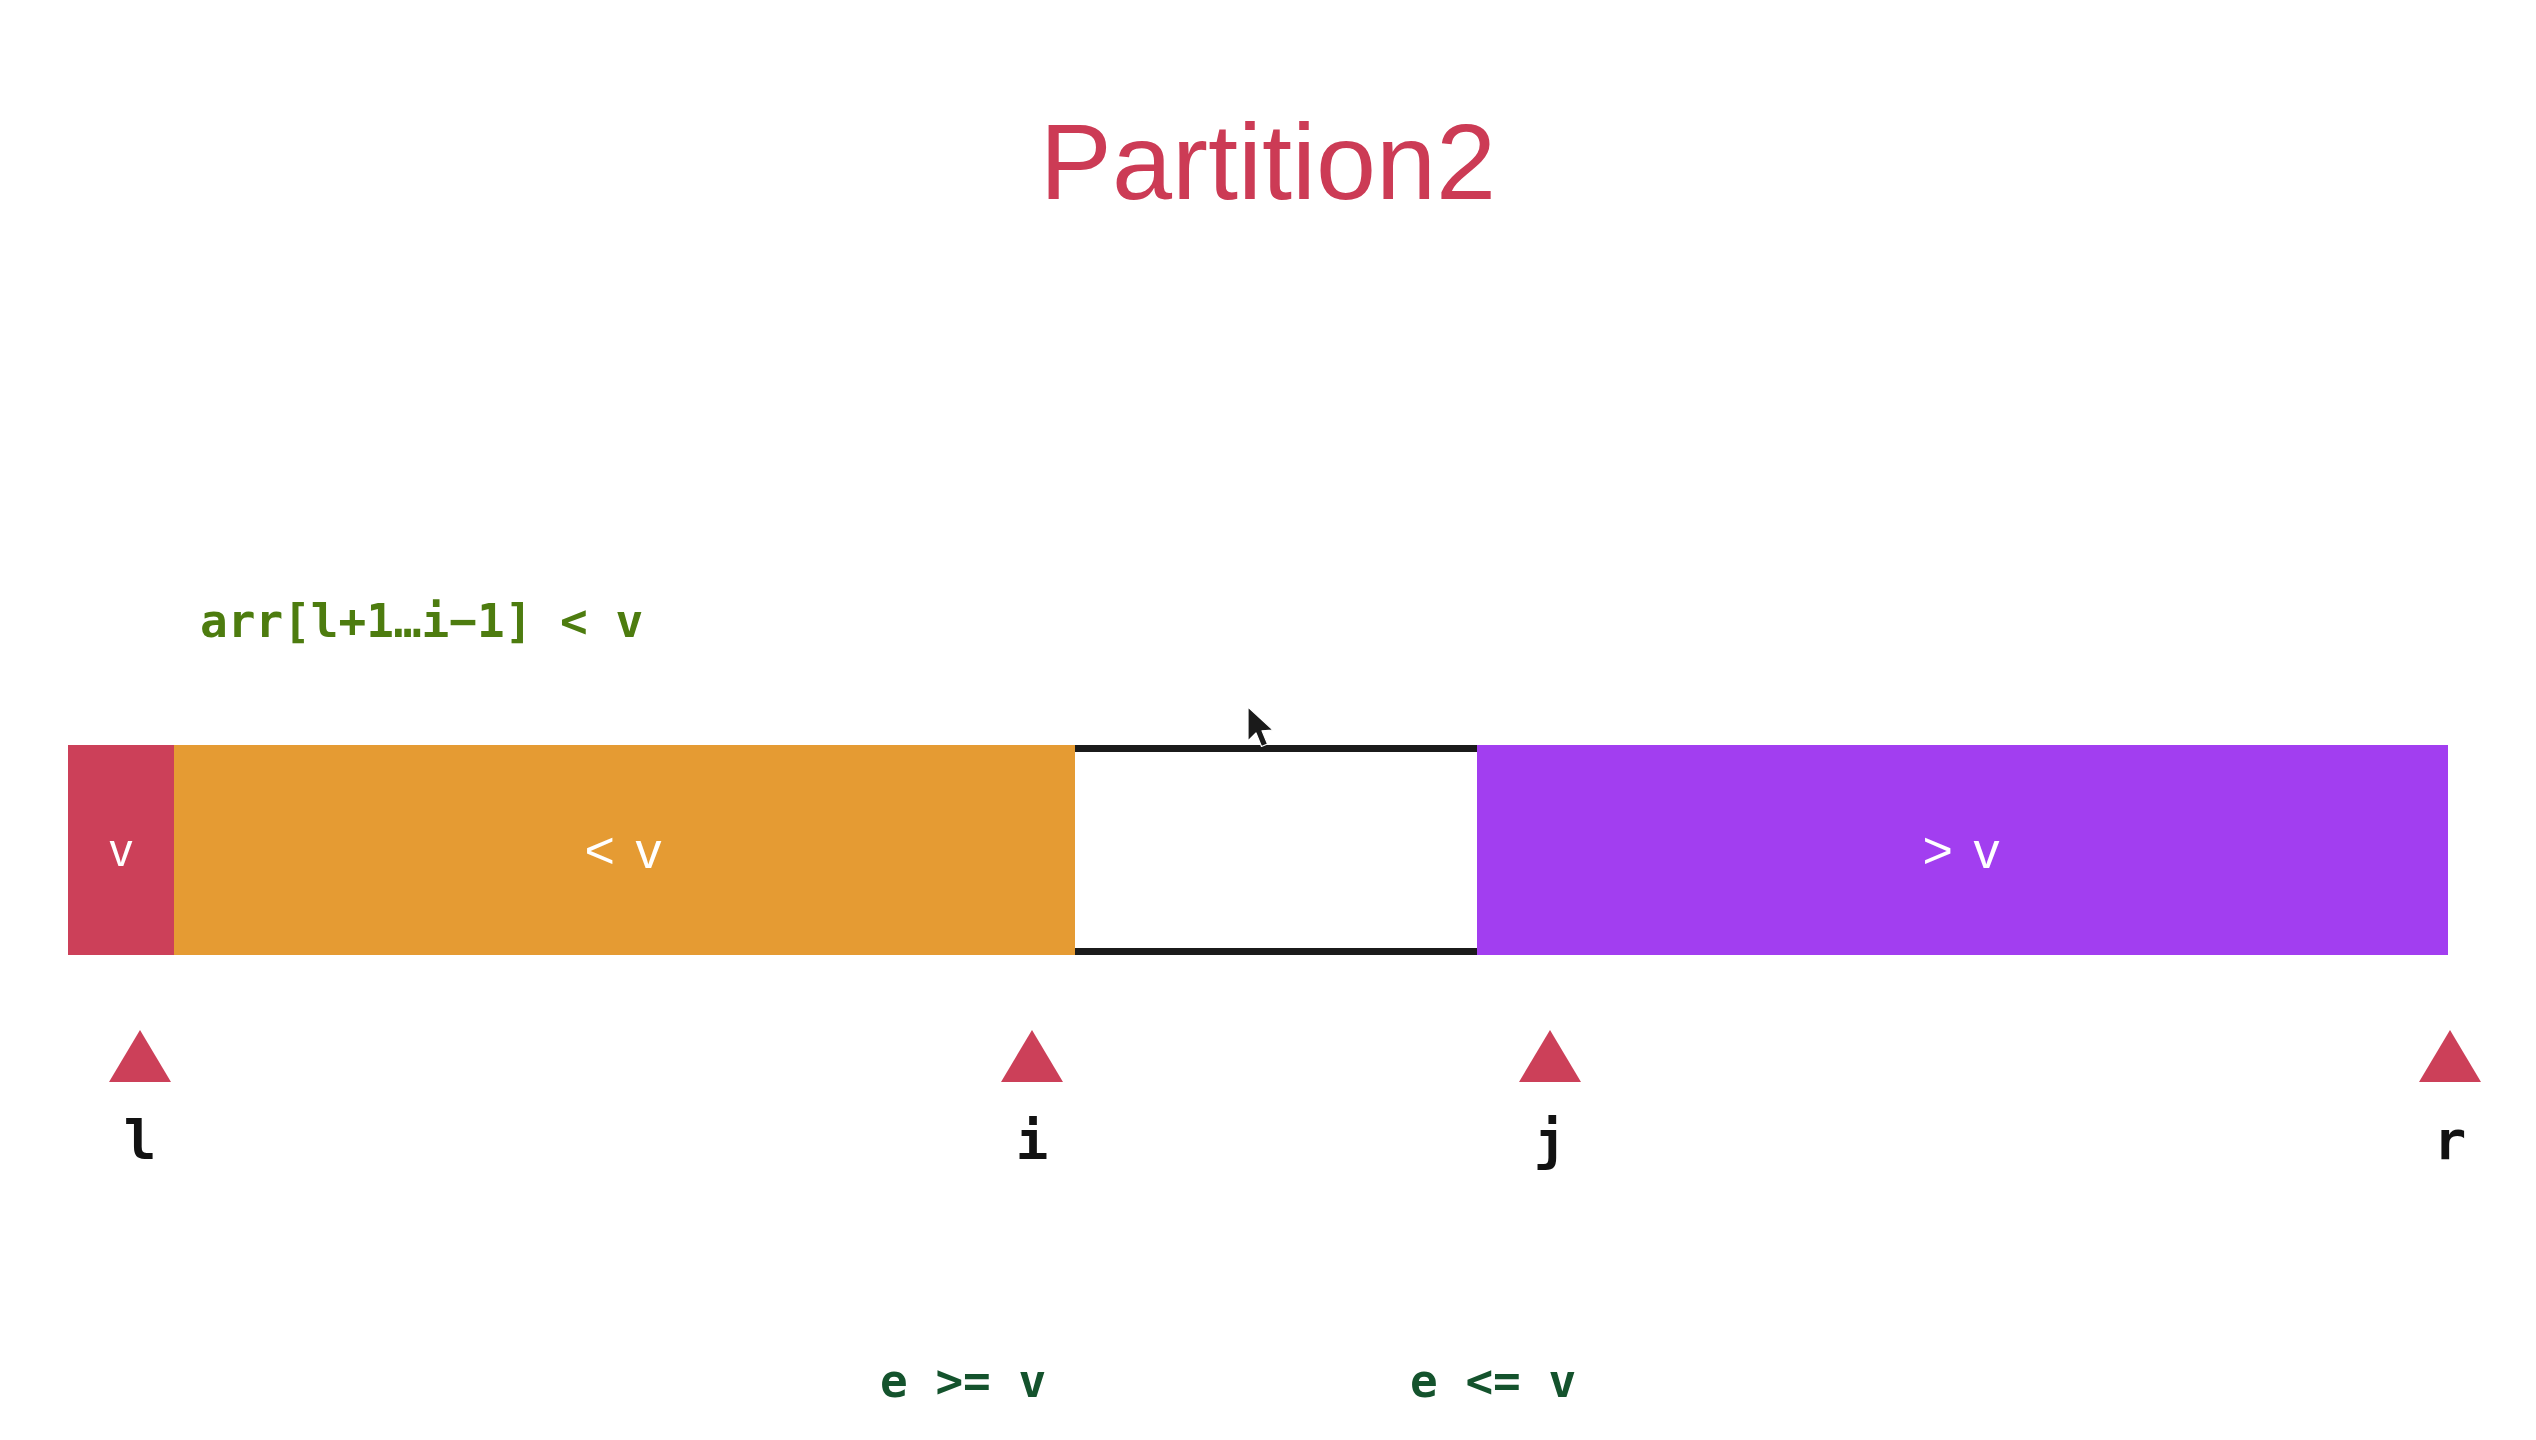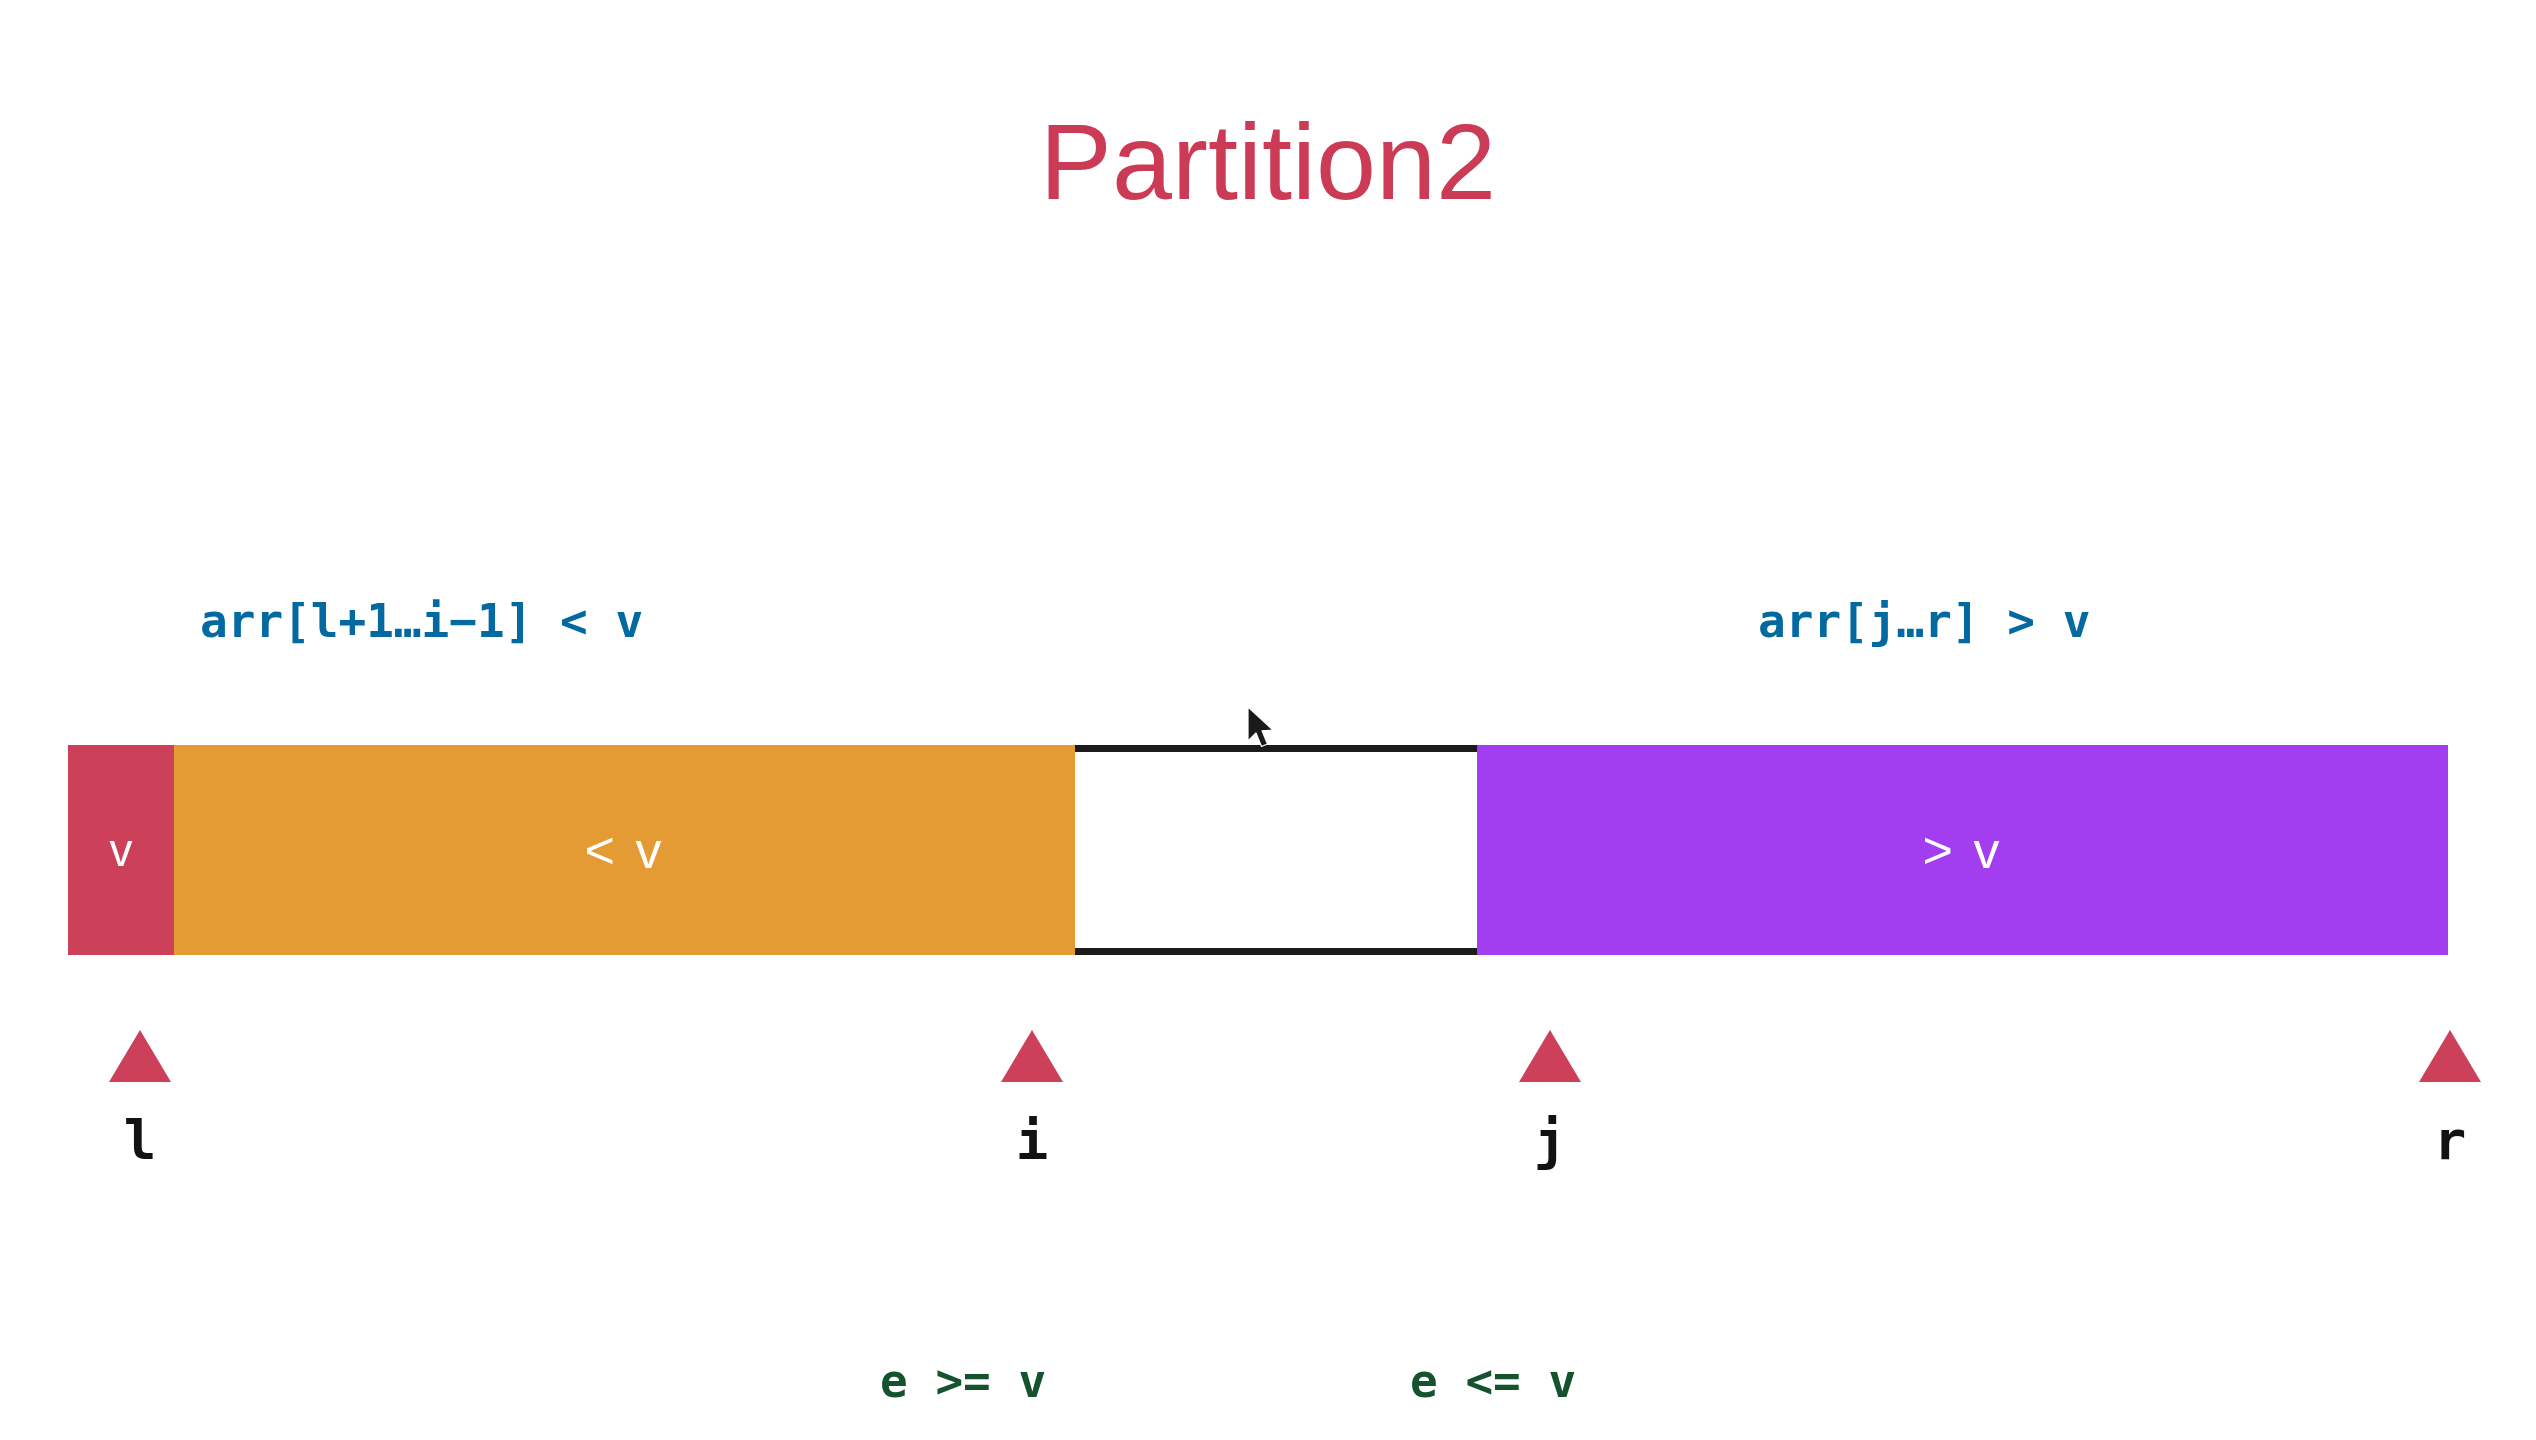--- a/index.html
+++ b/index.html
@@ -39,21 +39,21 @@
     letter-spacing: 0px;
     white-space: nowrap;
   }
 
   
   .region-note {
     position: absolute;
     font-family: "DejaVu Sans Mono", "Liberation Mono", monospace;
     font-size: 46px;
     font-weight: 700;
-    color: #0369a1;
+    color: #4d7c0f;
     white-space: nowrap;
     line-height: 1;
   }
   #note-left  { left: 200px; top: 598px; }
   #note-right { left: 1758px; top: 598px; }
 
   
   #array-bar {
     position: absolute;
     left: 68px;
@@ -151,21 +151,20 @@
 </style>
 </head>
 <body>
 
 <div id="stage" style="background: rgb(255, 255, 255);">
 
   <div class="title" style="color: rgb(204, 59, 85);">Partition2</div>
 
   <div class="region-note" id="note-left">arr[l+1…i−1] &lt; v</div>
 
-  <div class="region-note" id="note-right">arr[j…r] &gt; v</div>
 
   <div id="array-bar">
 
     <div class="seg" id="seg-pivot" style="background: rgb(204, 64, 89);">
       <span class="seg-label small">v</span>
     </div>
 
     <div class="seg" id="seg-less" style="background: rgb(229, 155, 51);">
       <span class="seg-label">&lt; v</span>
     </div>

